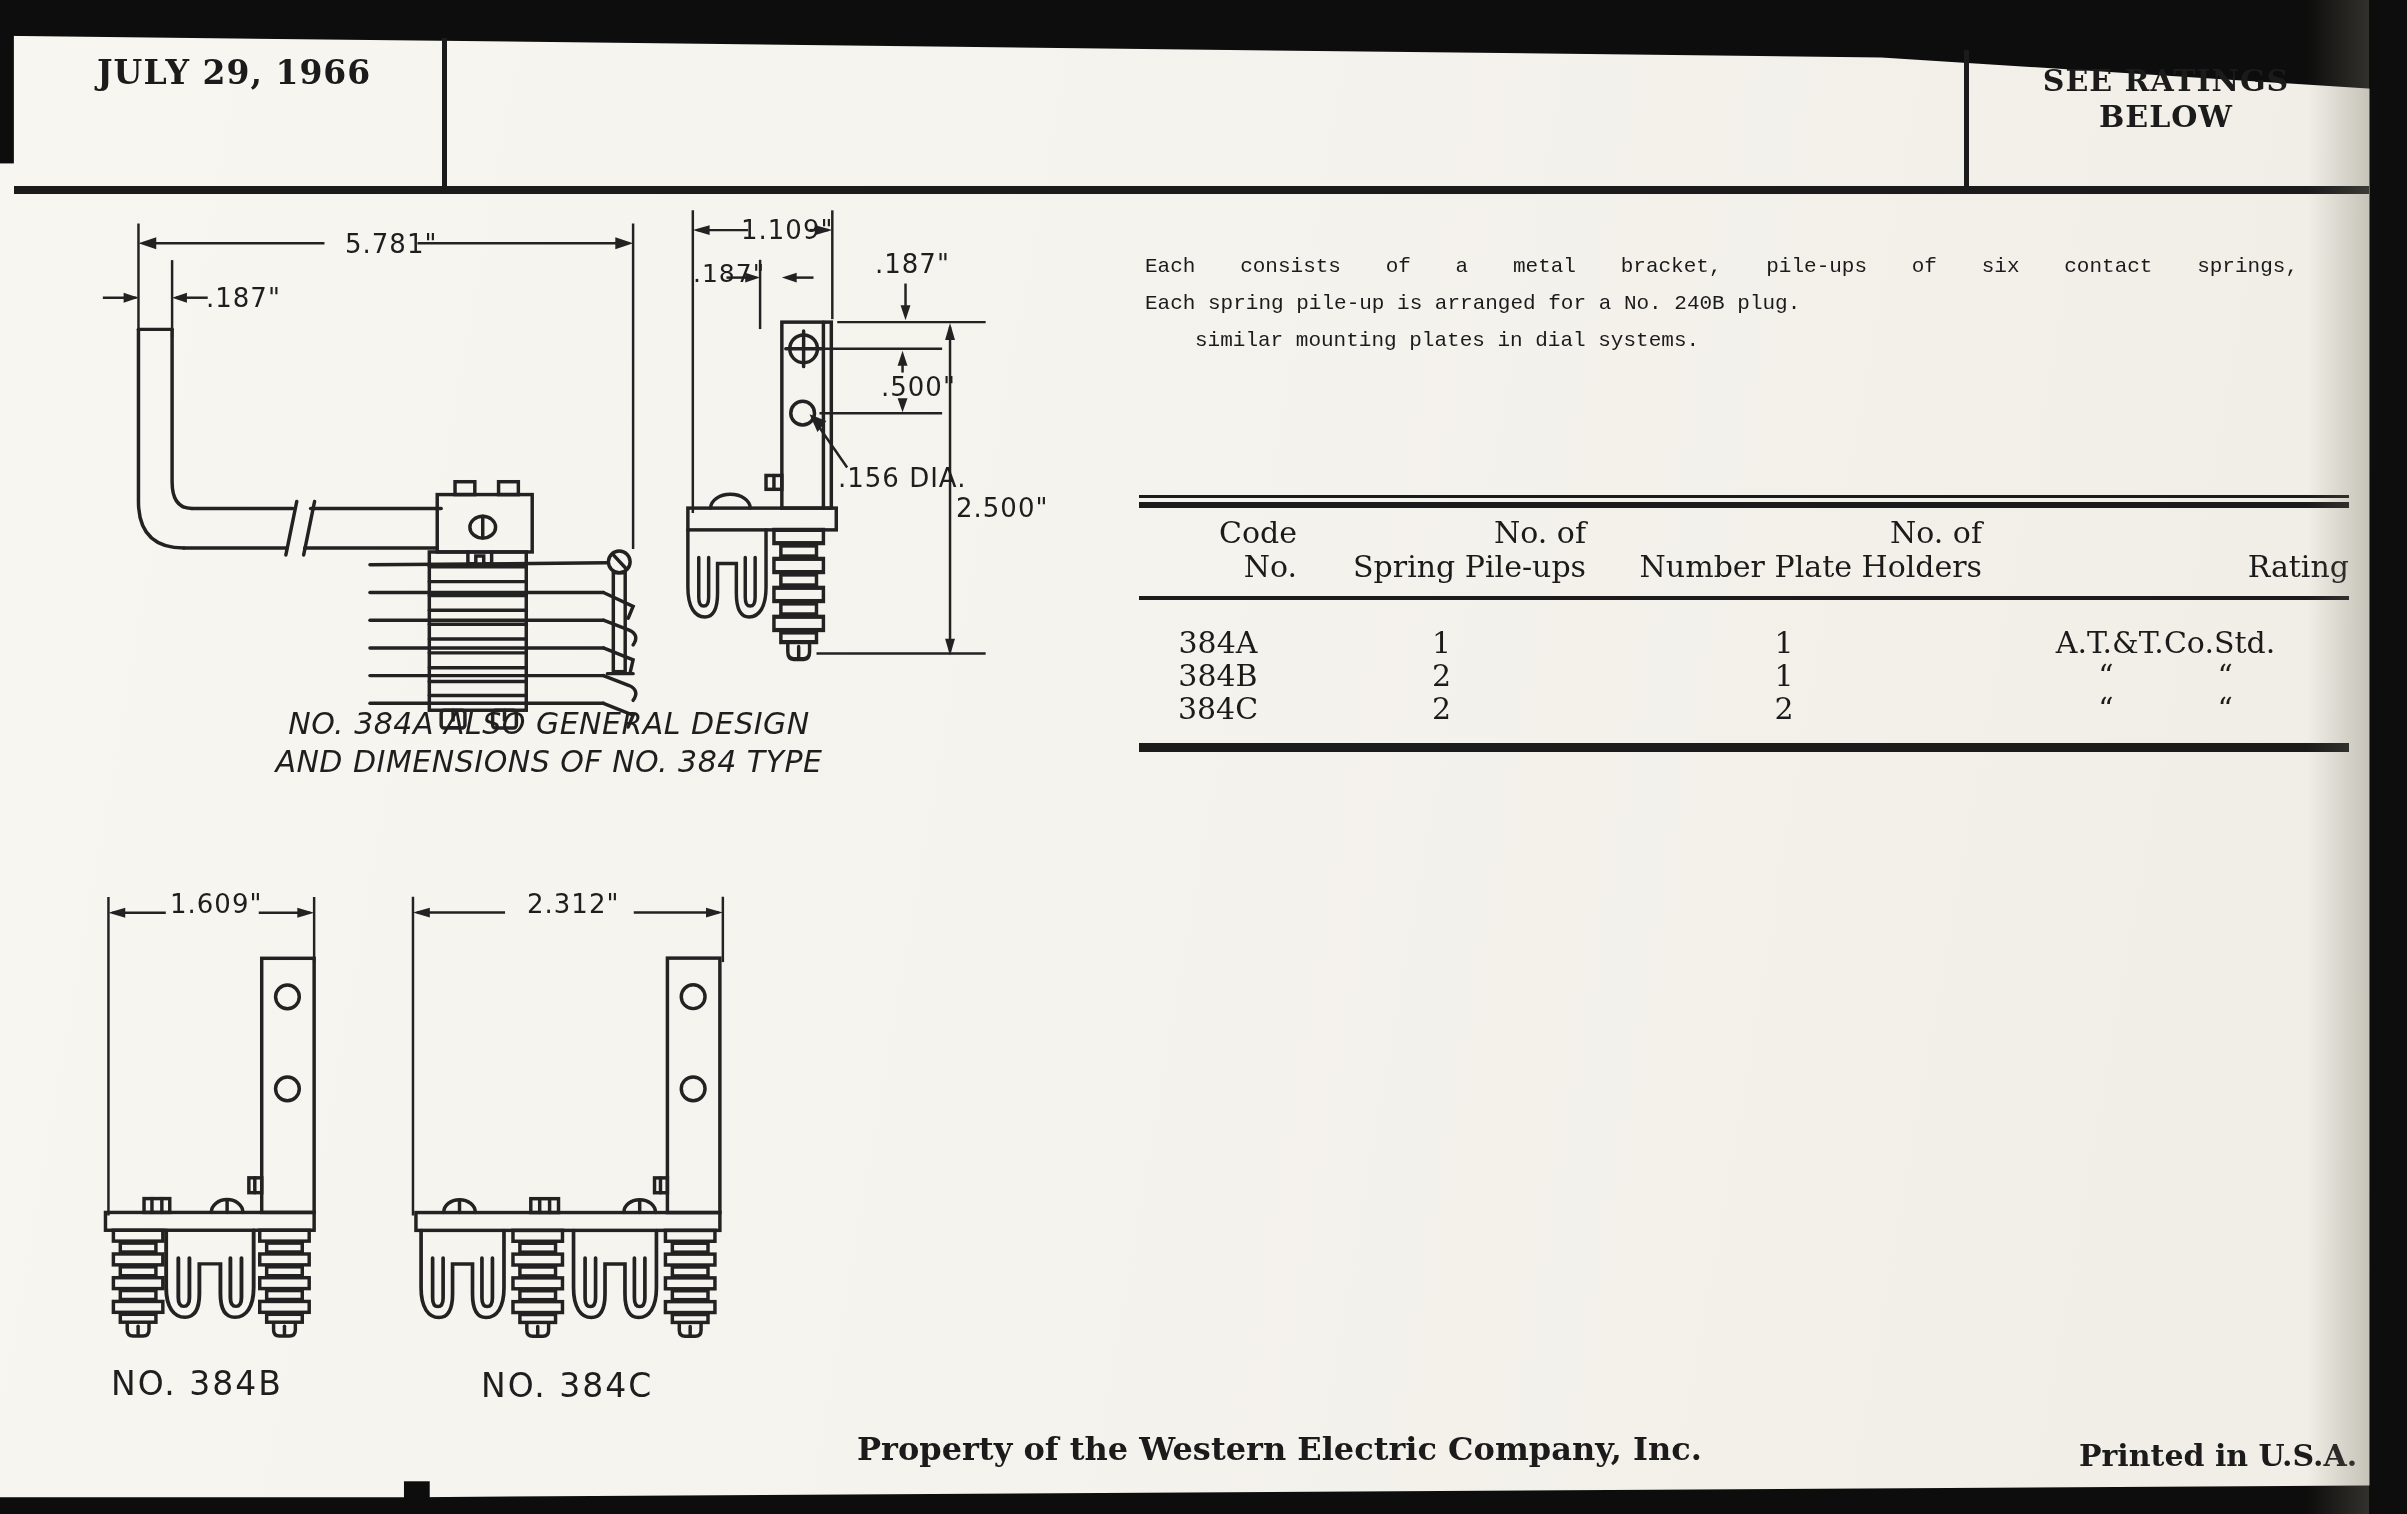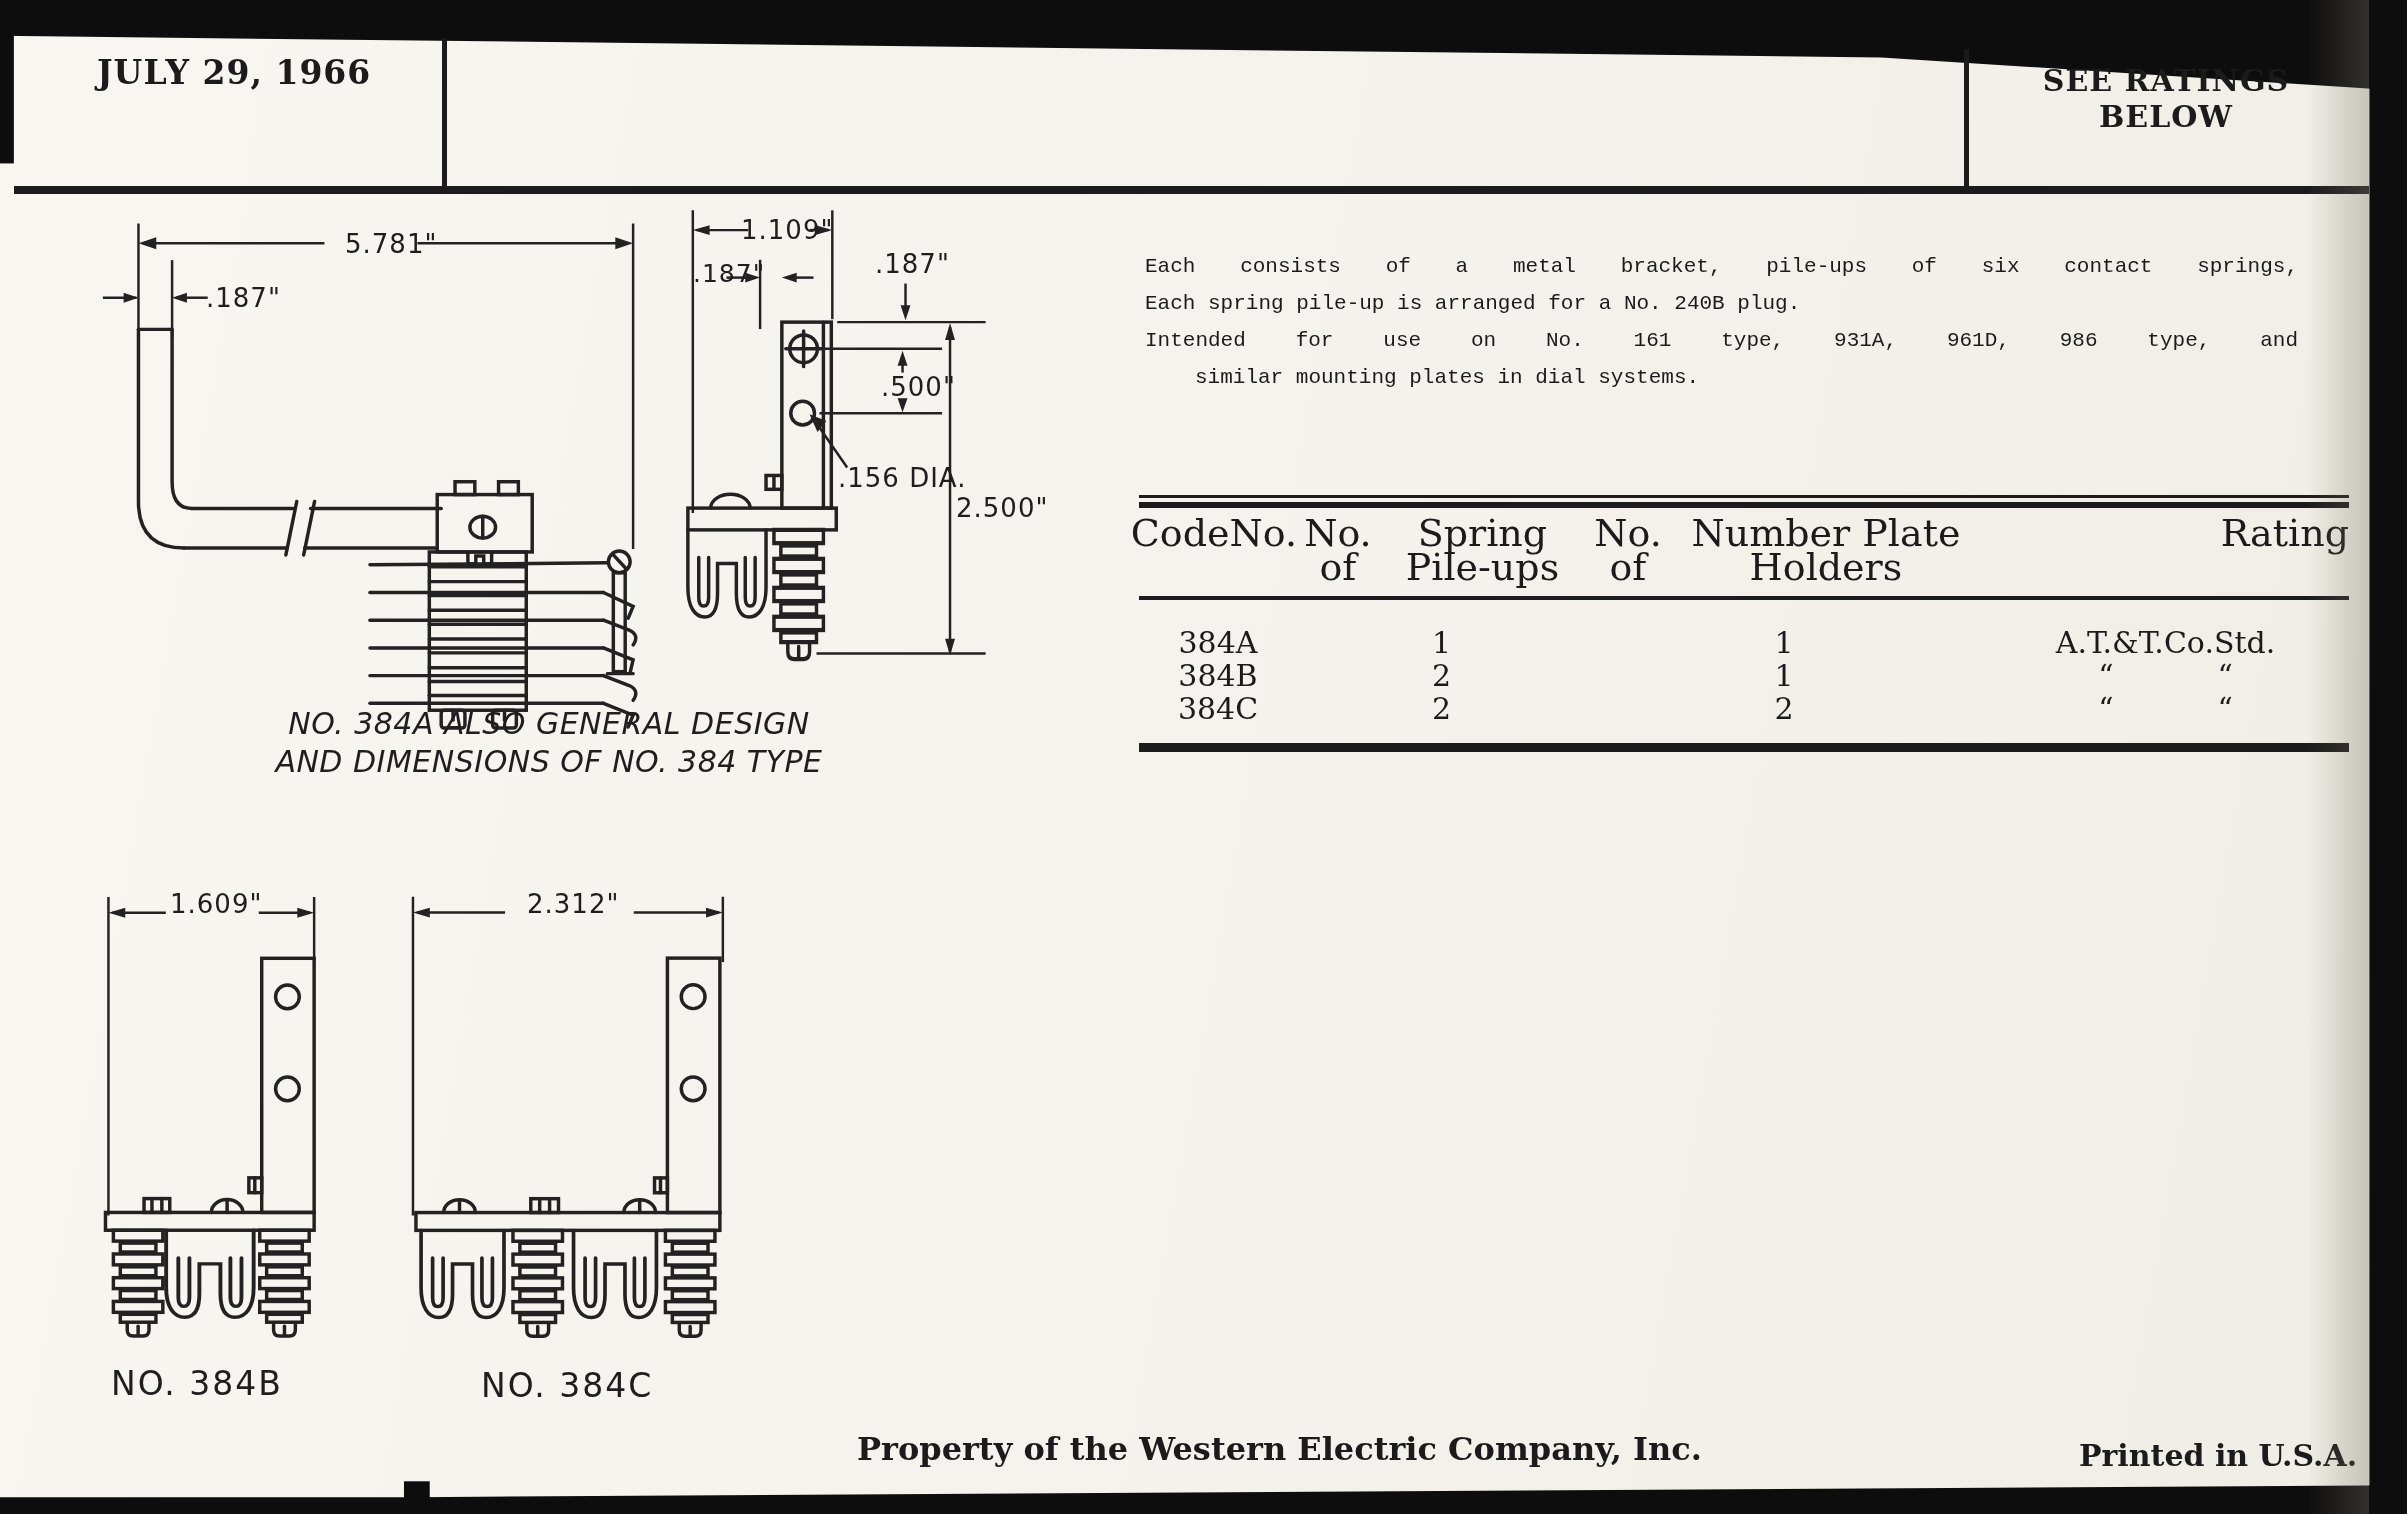--- a/index.html
+++ b/index.html
@@ -22,22 +22,22 @@
   .desc .just{white-space:normal;text-align:justify;text-align-last:justify;}
   .desc .ind{padding-left:50px;}
   
   .rtable{position:absolute;left:1139px;top:495px;width:1210px;}
   .rule-a{height:3px;background:#1b1b1b;}
   .rule-b{height:6px;background:#1b1b1b;margin-top:4px;}
   .rule-c{height:4px;background:#1b1b1b;margin-top:12px;}
   .rule-d{height:9px;background:#1b1b1b;margin-top:18px;}
   .trow{display:flex;}
   .thead{padding-top:8px;}
-  .th{display:flex;flex-direction:row;justify-content:flex-end;text-align:center;
-      font-size:38px;line-height:34px;}
+  .th{display:flex;flex-direction:column;justify-content:flex-end;text-align:right;
+      font-size:30px;line-height:34px;}
   .td{text-align:center;font-size:30px;line-height:33px;}
   .c-code{width:158px;}
   .c-pile{width:289px;}
   .c-hold{width:396px;}
   .c-rate{flex:1;}
   .tbody{padding-top:26px;}
   .ditto2{display:inline-block;}
   .ditto2 .d2{margin-left:104px;}
   
   .dim{position:absolute;font-family:"DejaVu Sans",sans-serif;font-size:26px;color:#1e1e1e;
@@ -98,21 +98,20 @@
     <div>SEE RATINGS</div>
     <div>BELOW</div>
   </div>
   <div class="vrule" style="left:442px;top:38px;height:150px;"></div>
   <div class="vrule" style="left:1964px;top:50px;height:141px;"></div>
   <div class="hrule" style="left:14px;top:186px;width:2355px;height:8px;"></div>
 
   <div class="desc">
     <div class="ln just">Each consists of a metal bracket, pile-ups of six contact springs,</div>
     <div class="ln">Each spring pile-up is arranged for a No. 240B plug.</div>
-    <div class="ln just">Intended for use on No. 161 type, 931A, 961D, 986 type, and</div>
     <div class="ln ind">similar mounting plates in dial systems.</div>
   </div>
 
   <div class="rtable">
     <div class="rule-a"></div>
     <div class="rule-b"></div>
     <div class="trow thead">
       <div class="th c-code">
         <div>Code</div>
         <div>No.</div>

